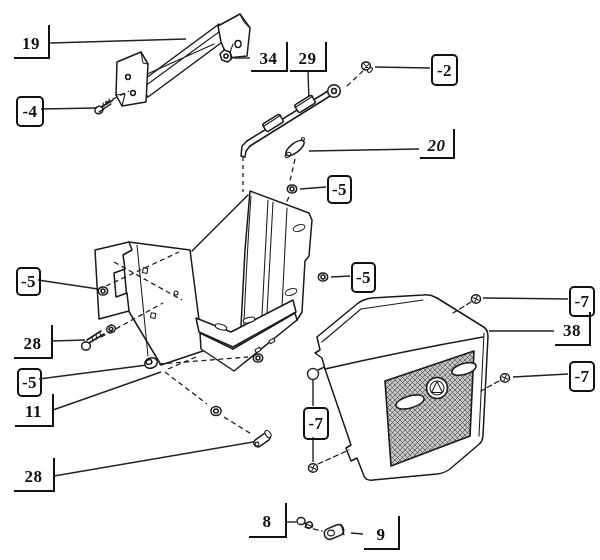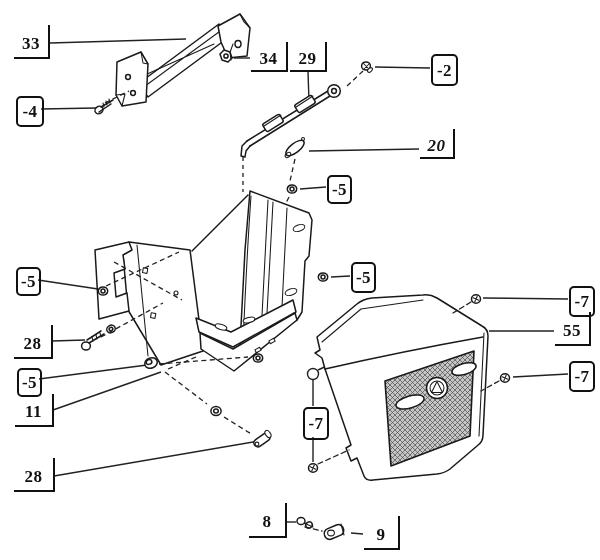--- a/index.html
+++ b/index.html
@@ -223,21 +223,21 @@
     <path class="dash" d="M305,527 L322,531"></path>
     <g>
       <rect x="-10" y="-5.5" width="20" height="11" rx="5" transform="translate(334,532) rotate(-23)" class="wfill"></rect>
       <ellipse cx="331" cy="533" rx="3.4" ry="2.9" class="thin"></ellipse>
       <path class="thin" d="M341,524 L344,535"></path>
     </g>
   </g>
 </svg>
 
 <div class="callout bracket" style="left:14px;top:29px;width:34px;height:28px;">
-      <span>33</span>
+      <span>19</span>
     </div>
 <div class="callout boxed" style="left:16px;top:96px;width:24px;height:27px;">
       <span>-4</span>
     </div>
 <div class="callout bracket" style="left:251px;top:46px;width:35px;height:24px;">
       <span>34</span>
     </div>
 <div class="callout bracket" style="left:290px;top:46px;width:35px;height:24px;">
       <span>29</span>
     </div>
@@ -265,21 +265,21 @@
 <div class="callout bracket" style="left:15px;top:398px;width:37px;height:27px;">
       <span>11</span>
     </div>
 <div class="callout bracket" style="left:14px;top:462px;width:39px;height:28px;">
       <span>28</span>
     </div>
 <div class="callout boxed" style="left:569px;top:286px;width:22px;height:27px;">
       <span>-7</span>
     </div>
 <div class="callout bracket" style="left:555px;top:316px;width:34px;height:28px;">
-      <span>55</span>
+      <span>38</span>
     </div>
 <div class="callout boxed" style="left:569px;top:361px;width:22px;height:27px;">
       <span>-7</span>
     </div>
 <div class="callout boxed" style="left:303px;top:407px;width:22px;height:29px;">
       <span>-7</span>
     </div>
 <div class="callout bracket" style="left:249px;top:507px;width:36px;height:29px;">
       <span>8</span>
     </div>

